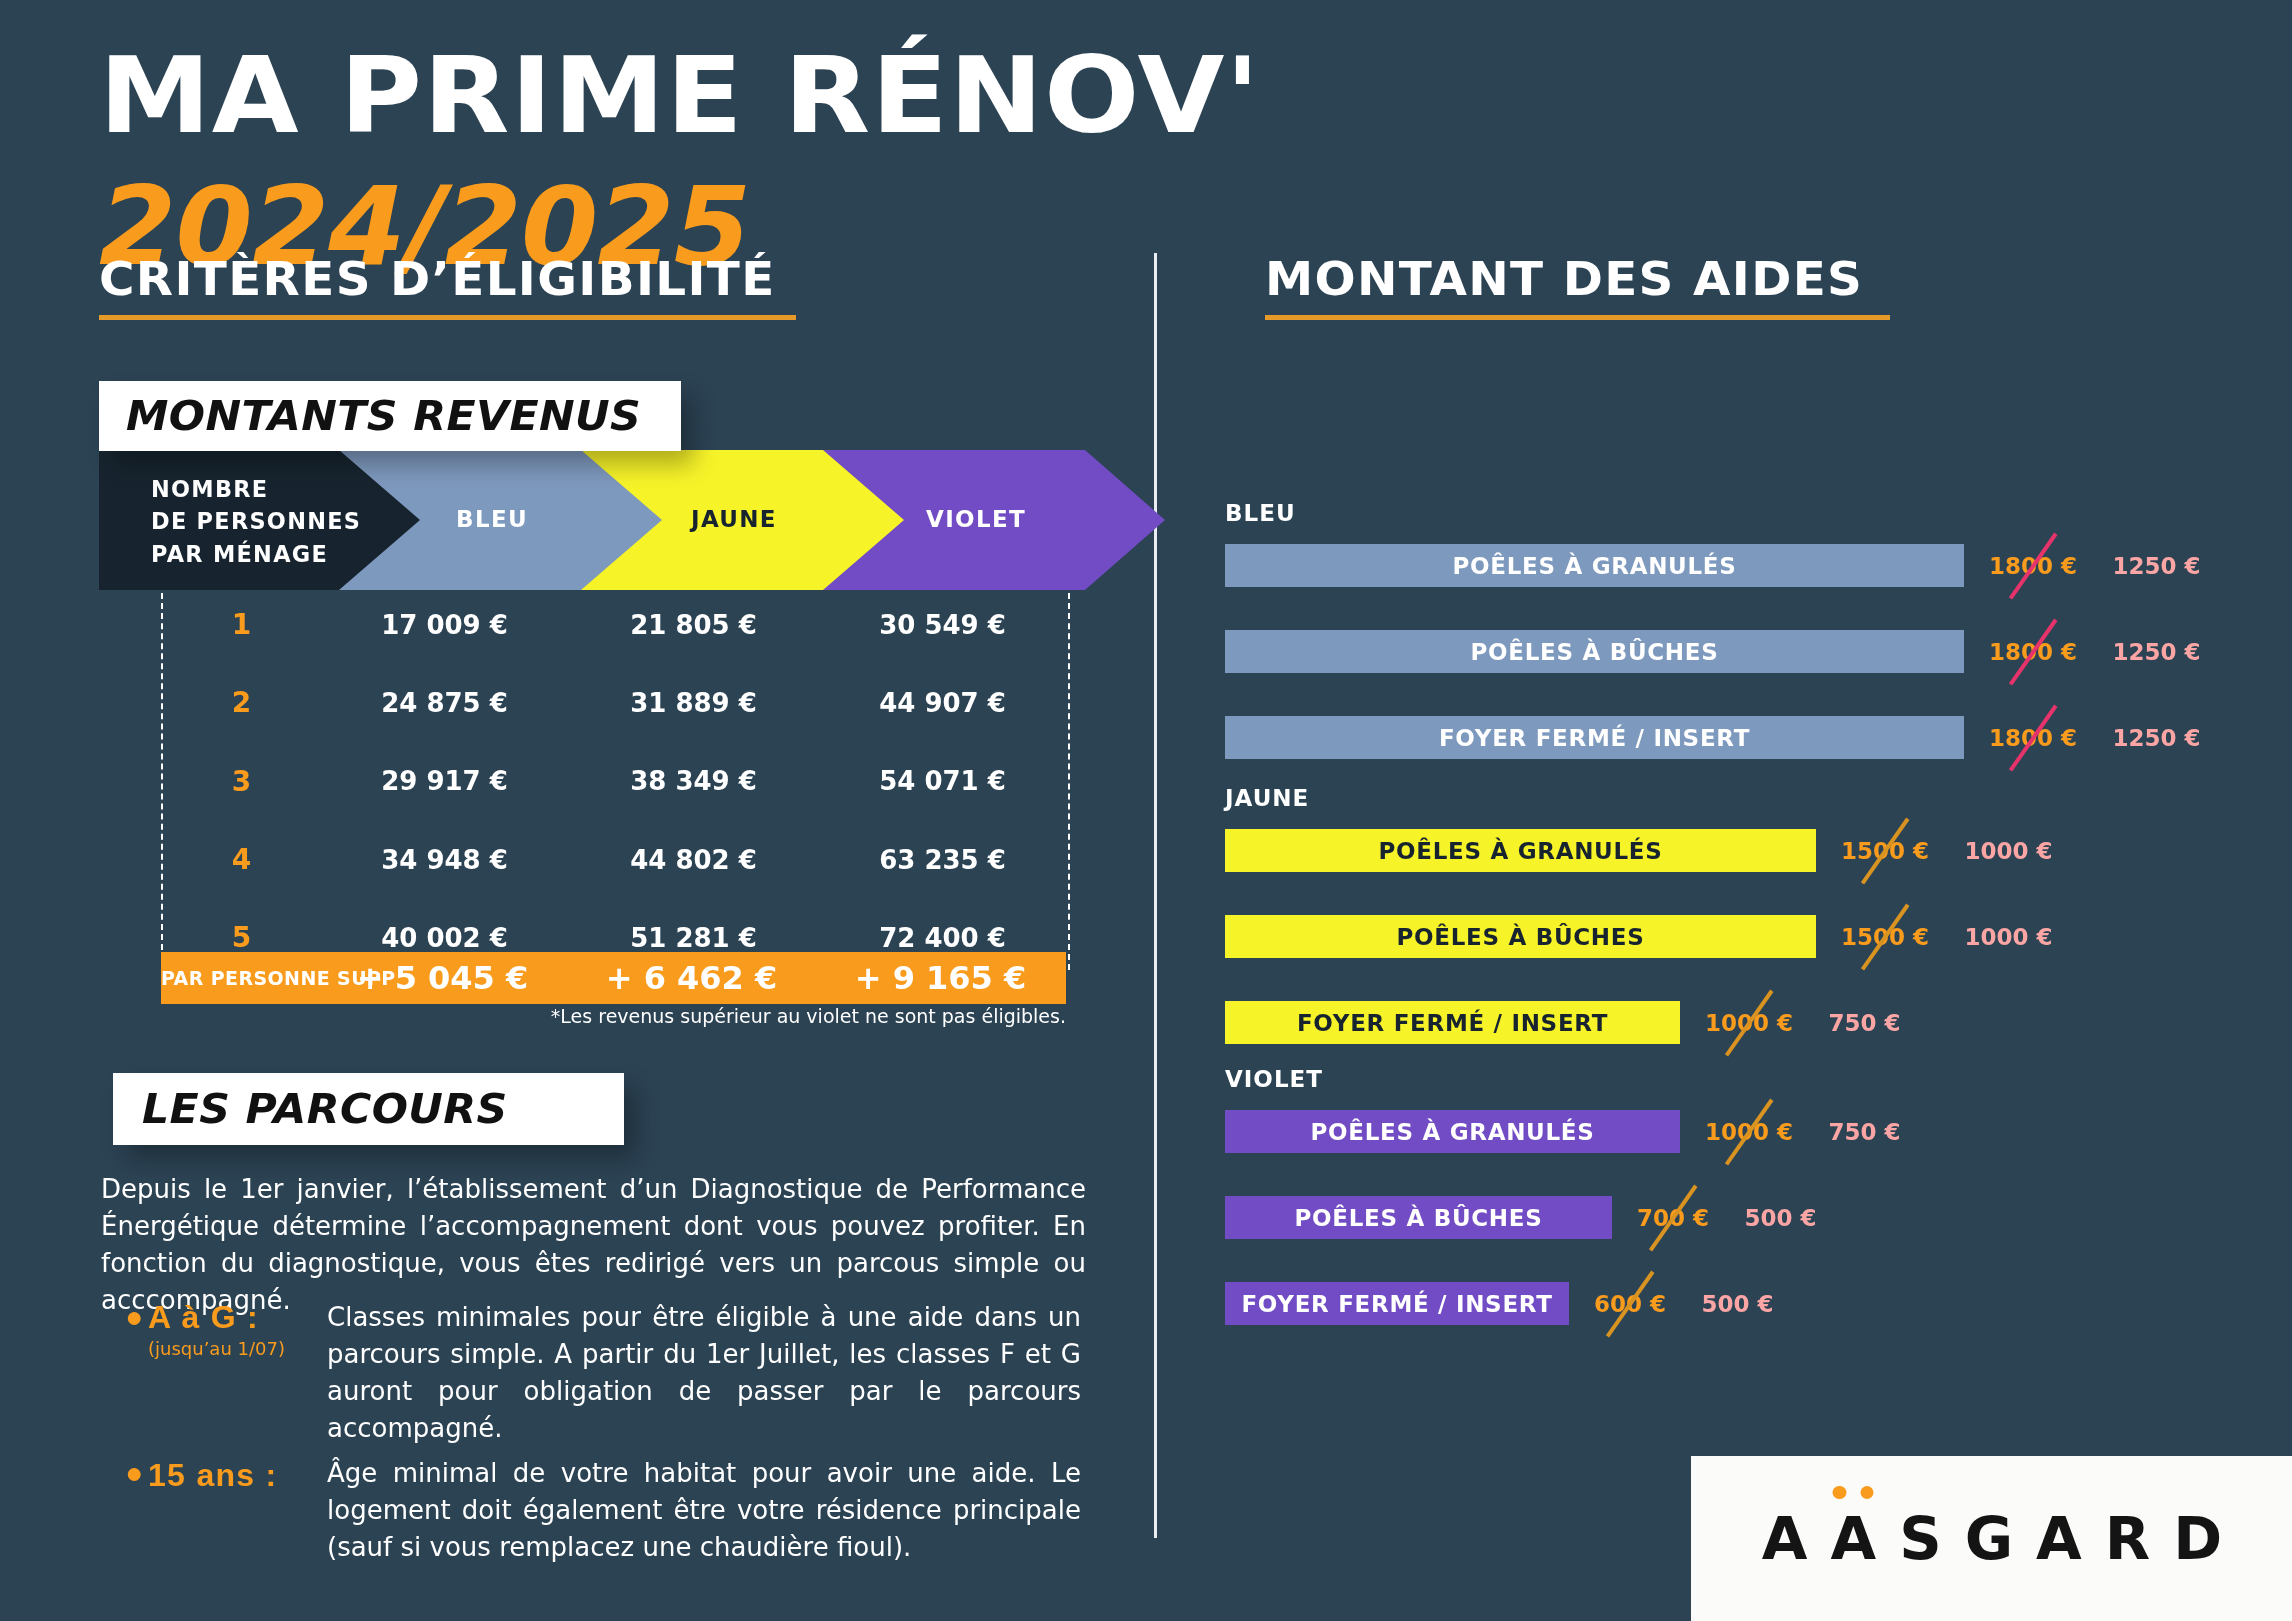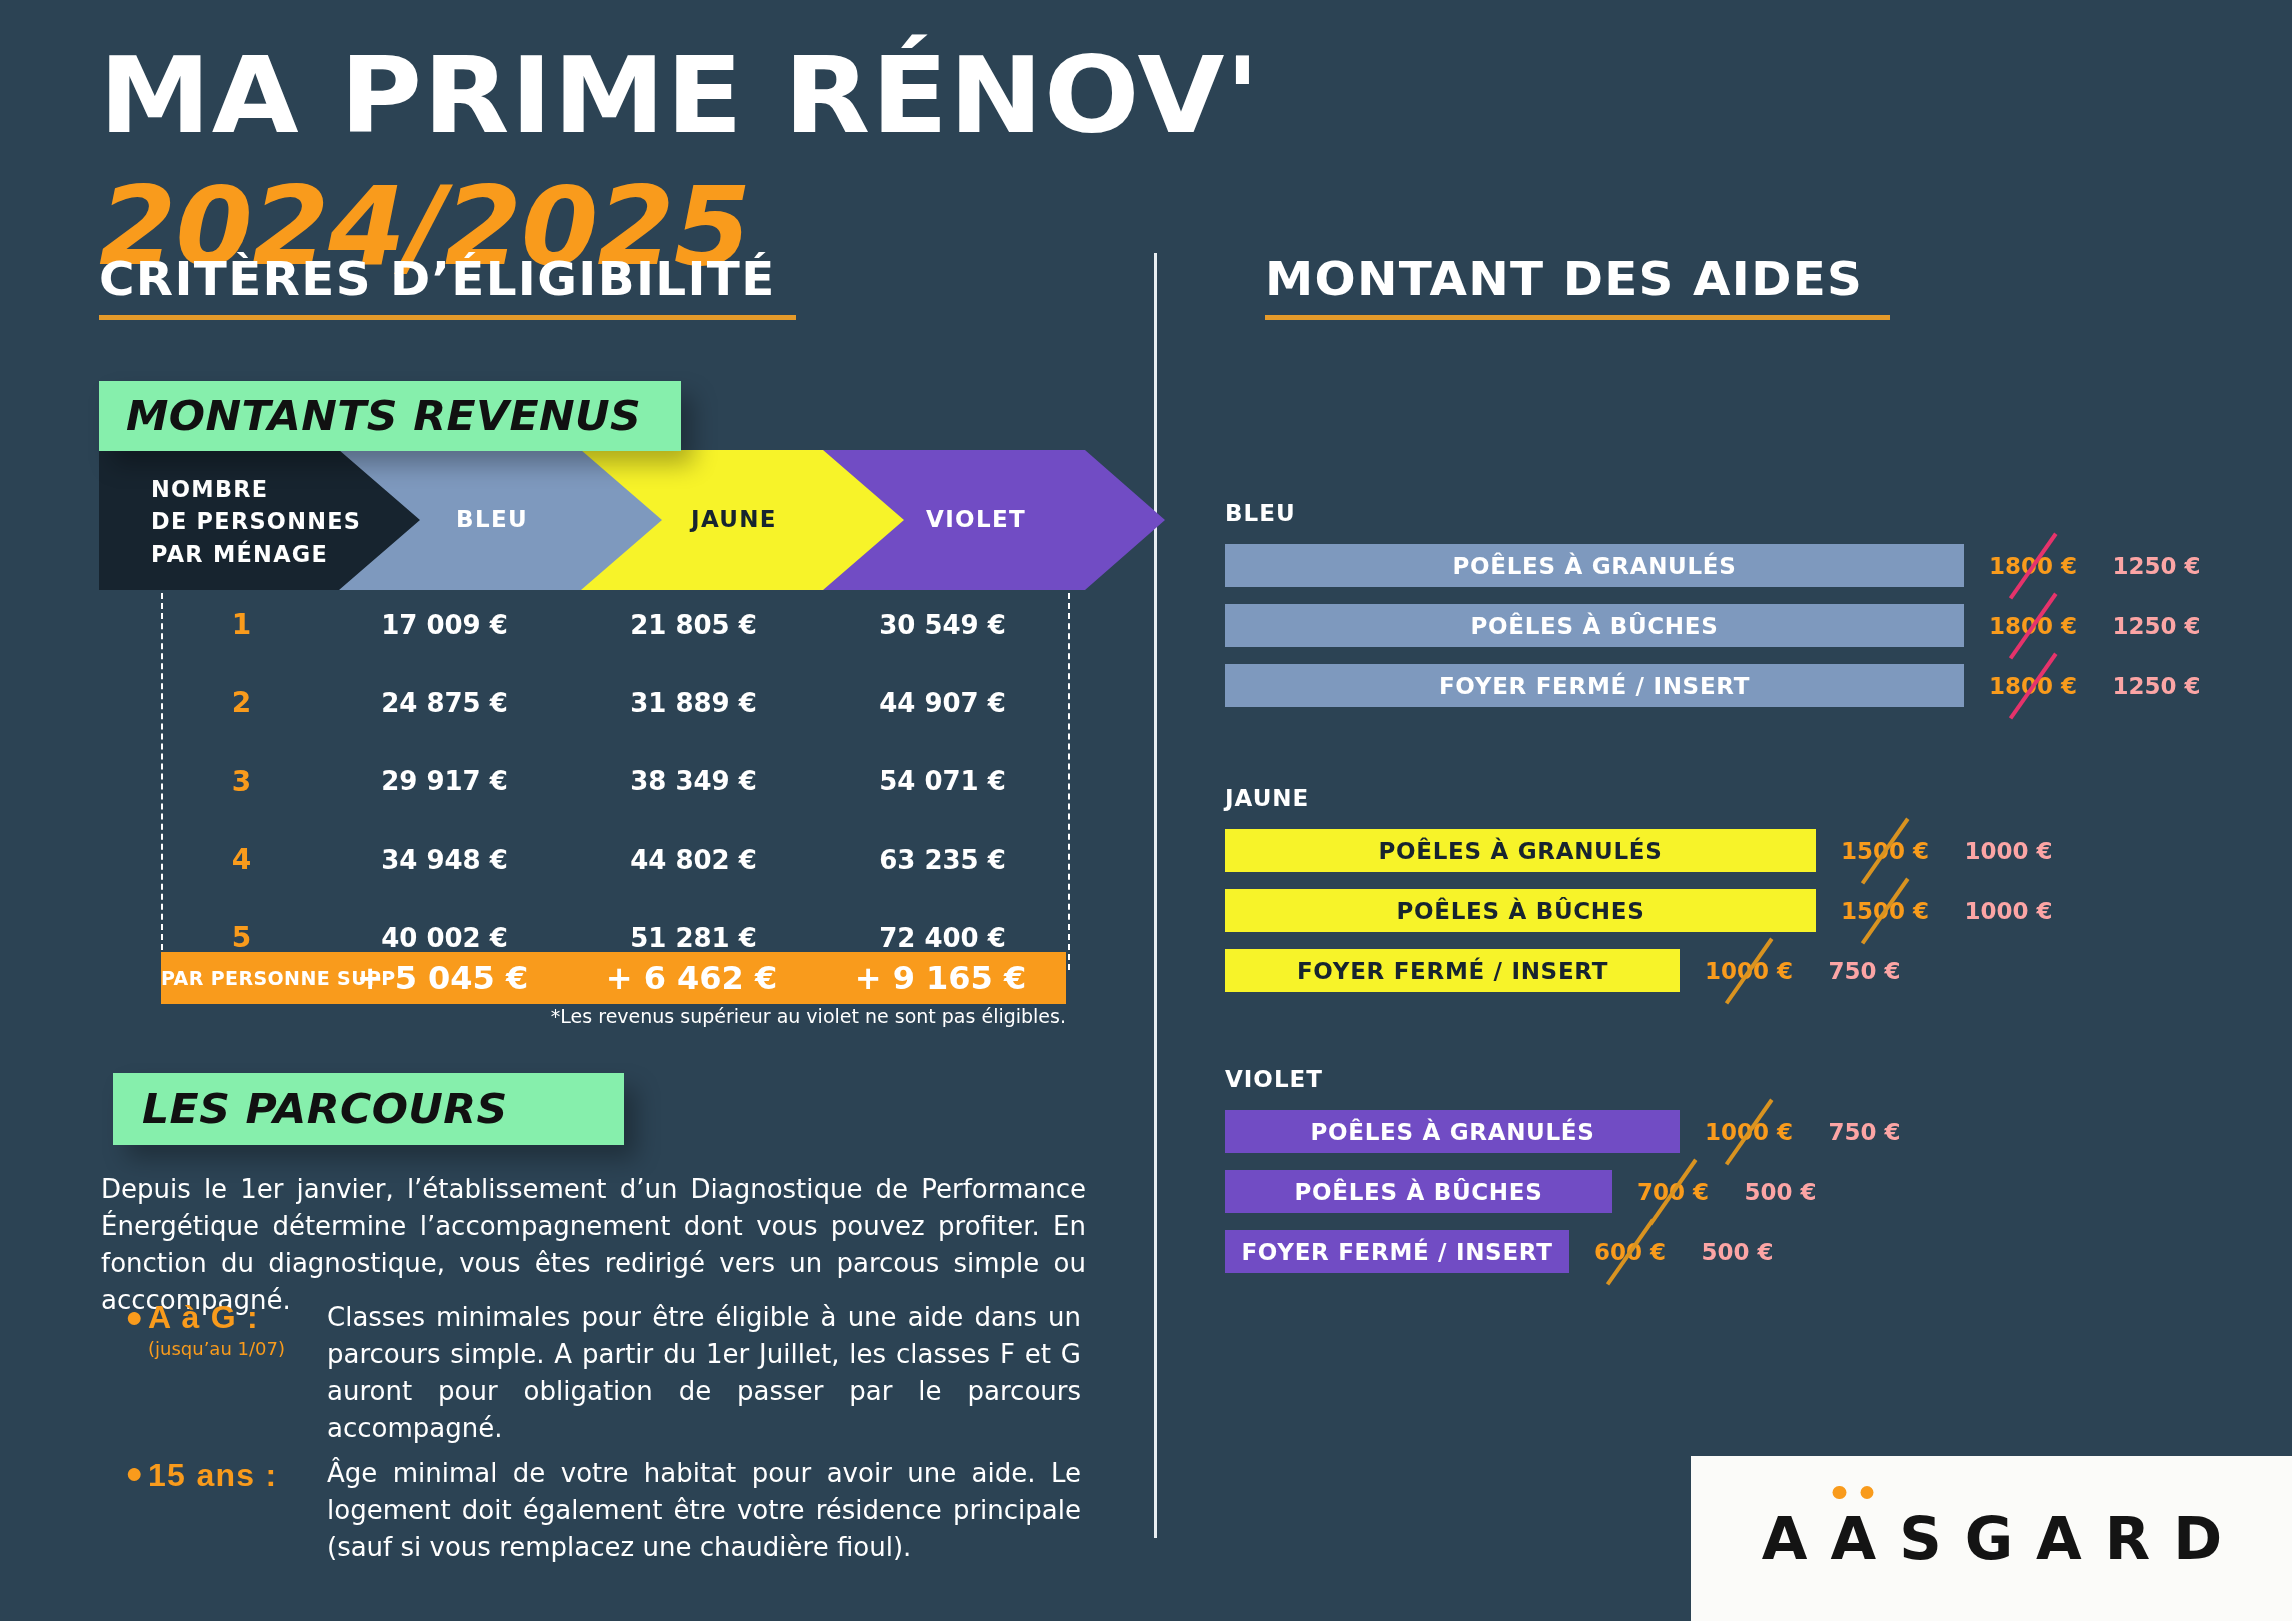--- a/index.html
+++ b/index.html
@@ -81,21 +81,21 @@
     background: #e59a2a;
   }
   #head-criteres { left: 99px; top: 251px; }
   #head-criteres .sh-rule { width: 697px; }
   #head-montant { left: 1265px; top: 251px; }
   #head-montant .sh-rule { width: 625px; }
 
   
   .white-banner {
     position: absolute;
-    background: #86efac;
+    background: #ffffff;
     display: flex;
     align-items: center;
     box-shadow: 12.5px 14.3px 23px rgba(0,0,0,0.30);
     z-index: 6;
   }
   .white-banner .wb-text {
     font-family: "DejaVu Sans", sans-serif;
     font-weight: 700;
     font-style: italic;
     font-size: 41px;
@@ -316,21 +316,21 @@
     color: #ffffff;
     margin-bottom: 18px;
   }
   #group-bleu   { top: 500px; }
   #group-jaune  { top: 785px; }
   #group-violet { top: 1066px; }
 
   .aide-row {
     position: relative;
     height: 43px;
-    margin-bottom: 17px;
+    margin-bottom: 43px;
     display: flex;
     align-items: center;
   }
   .aide-bar {
     height: 43px;
     display: flex;
     align-items: center;
     justify-content: center;
     font-family: "DejaVu Sans", sans-serif;
     font-weight: 700;

